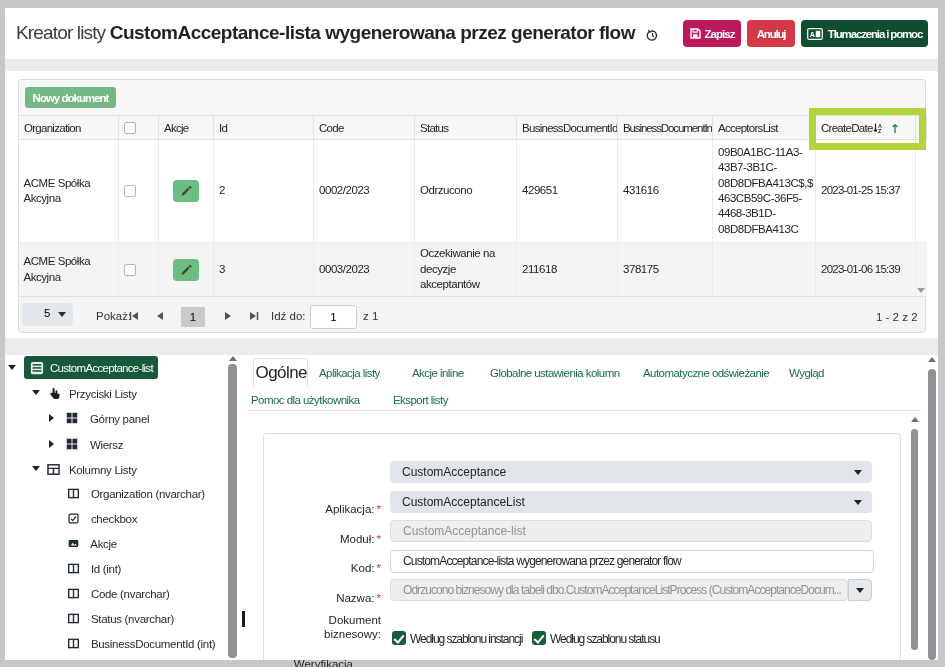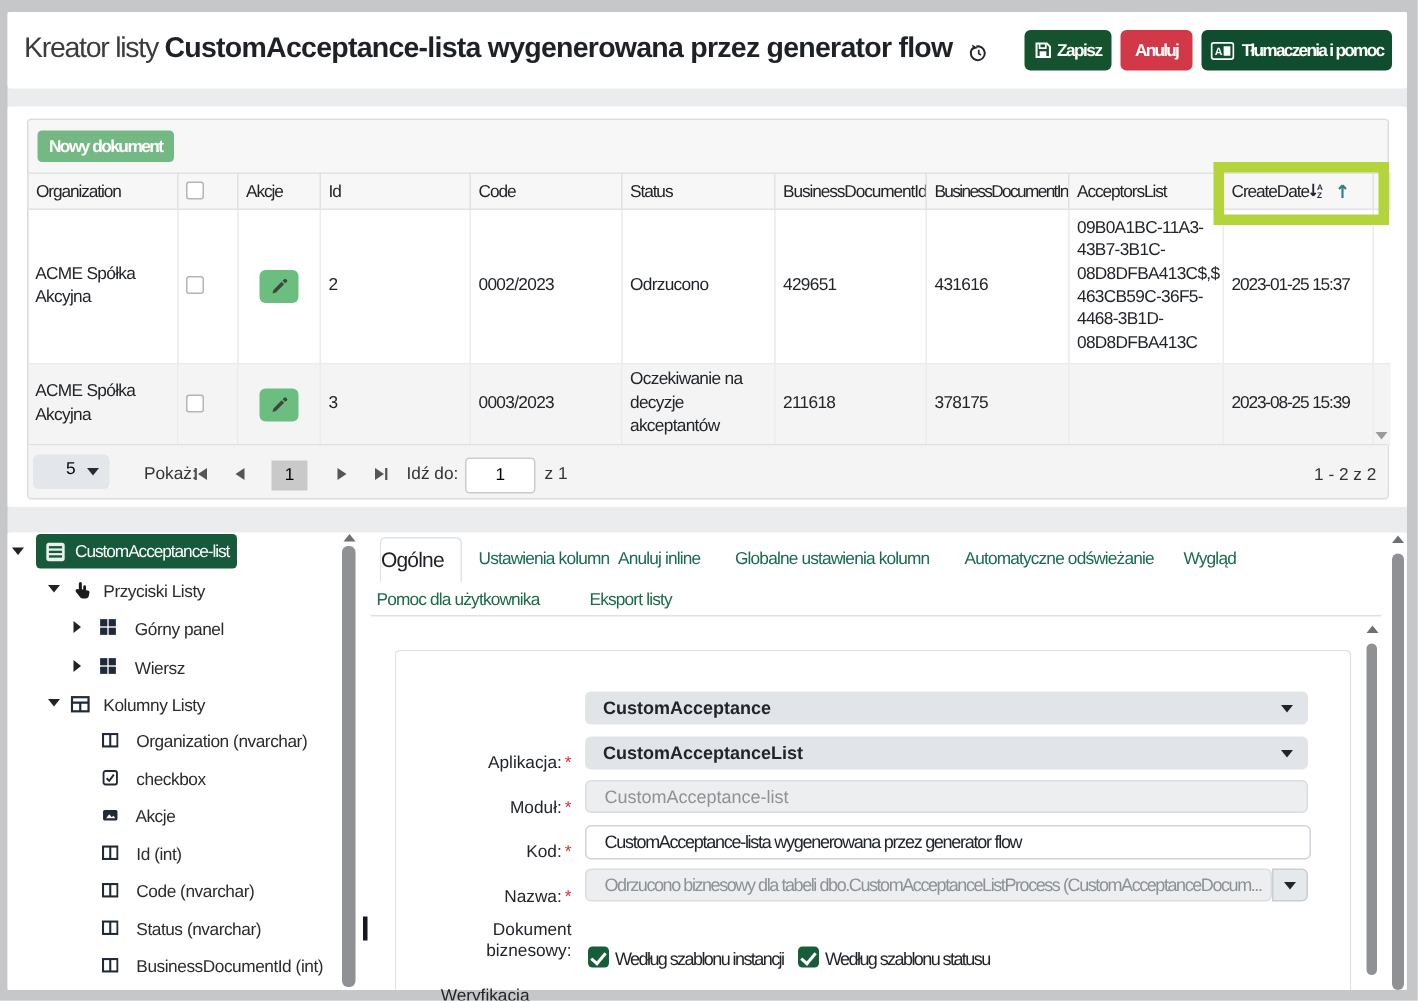--- a/index.html
+++ b/index.html
@@ -6,21 +6,21 @@
 html,body { width:945px; height:667px; overflow:hidden; }
 body { background:#c6c7c8; font-family:"Liberation Sans", sans-serif; position:relative; }
 .abs { position:absolute; }
 .page { left:5px; top:8px; width:933px; height:652px; background:#ebeced; }
 .card { background:#fff; border-radius:2px; }
 
 .hdr { left:5px; top:8px; width:933px; height:51px; }
 .title { left:16px; top:22px; font-size:19px; color:#3c3c3c; white-space:nowrap; letter-spacing:-0.85px; }
 .title b { color:#1e2125; letter-spacing:-0.5px; }
 .btn { position:absolute; border-radius:4px; color:#fff; font-size:11.5px; display:flex; align-items:center; justify-content:center; font-weight:700; white-space:nowrap; }
-.bsave { left:683px; top:20px; width:58px; height:27px; background:#14532d; letter-spacing:-1px; }
+.bsave { left:683px; top:20px; width:58px; height:27px; background:#be185d; letter-spacing:-1px; }
 .bcancel { left:747px; top:20px; width:48px; height:27px; background:#d33848; letter-spacing:-1.2px; }
 .btrans { left:801px; top:20px; width:127px; height:27px; background:#104d2e; letter-spacing:-1.15px; }
 
 .content { left:5px; top:71px; width:933px; height:267px; }
 .gridpanel { left:18px; top:79px; width:908px; height:254px; background:#f7f7f7; border:1px solid #dcdcdc; border-radius:3px; }
 .bnew { left:25px; top:87px; width:91px; height:21px; background:#74b984; border-radius:3px; font-size:11.5px; letter-spacing:-1px; }
 table.grid { position:absolute; left:18px; top:115px; width:908px; border-collapse:collapse; table-layout:fixed; font-size:11.5px; color:#212529; letter-spacing:-0.45px;padding-left:17px; }
 table.grid th { background:#f7f7f7; font-weight:400; text-align:left; padding:0 5px; height:24px; border:1px solid #e2e2e2; white-space:nowrap; overflow:hidden; letter-spacing:-0.72px; }
 table.grid td { line-height:15.4px; padding:2px 5px; border-right:1px solid #ececec; border-bottom:1px solid #ececec; vertical-align:middle; overflow:hidden; }
 table.grid tr.r1 { background:#fff; height:103px; }
@@ -38,26 +38,26 @@
 .ptext { position:absolute; font-size:11.5px; color:#333; }
 
 .bottom { left:5px; top:355px; width:933px; height:305px; }
 .treeitem { position:absolute; font-size:11.5px; color:#2b2b2b; white-space:nowrap; letter-spacing:-0.3px; }
 .rootnode { left:24px; top:356px; height:23px; background:#17593b; border-radius:3px; color:#fff; display:flex; align-items:center; padding:0 5px 0 6px; font-size:11.5px; letter-spacing:-0.7px; position:absolute; }
 .tgl { position:absolute; width:0; height:0; }
 .tgl.down { border-left:4.5px solid transparent; border-right:4.5px solid transparent; border-top:5.5px solid #222; }
 .tgl.right { border-top:4.5px solid transparent; border-bottom:4.5px solid transparent; border-left:5.5px solid #222; }
 
 .tab { position:absolute; font-size:11.5px; color:#1a6b4a; white-space:nowrap; letter-spacing:-0.55px; }
-.tabactive { left:253px; top:358px; width:55px; height:30px; background:#fff; border:1px solid #dee2e6; border-bottom:none; border-radius:4px 4px 0 0; color:#1e2125; text-align:left; line-height:28px; font-size:14px; letter-spacing:-0.55px; position:absolute; }
+.tabactive { left:253px; top:358px; width:55px; height:30px; background:#fff; border:1px solid #dee2e6; border-bottom:none; border-radius:4px 4px 0 0; color:#1e2125; text-align:right; line-height:28px; font-size:17px; letter-spacing:-0.55px; position:absolute; }
 .tabline { left:247px; top:410px; width:674px; height:1px; background:#dee2e6; }
 .fieldset { left:263px; top:433px; width:638px; height:227px; border:1px solid #dee2e6; border-bottom:none; border-radius:4px 4px 0 0; background:#fff; }
 .flabel { position:absolute; font-size:11.5px; color:#212529; text-align:right; white-space:nowrap; line-height:14px;margin-top:36px; }
 .flabel .req { color:#e02b3c; margin-left:2px; }
-.fsel { position:absolute; left:390px; width:482px; height:22px; background:#e1e5e9; border-radius:4px; font-size:12px; color:#212529; line-height:22px; padding:0 12px;font-weight:bold; }
+.fsel { position:absolute; left:390px; width:482px; height:22px; background:#e1e5e9; border-radius:4px; font-size:12px; color:#212529; line-height:22px; padding:0 12px; }
 .fsel:after { content:""; position:absolute; right:10px; top:9px; border-left:4.5px solid transparent; border-right:4.5px solid transparent; border-top:5.5px solid #212529; }
 .fdis { position:absolute; left:390px; width:482px; height:22px; background:#eceef0; border:1px solid #dadde0; border-radius:4px; font-size:12px; color:#8d9297; line-height:20px; padding:0 12px; white-space:nowrap; overflow:hidden; }
 .finput { position:absolute; left:390px; width:484px; height:23px; background:#fff; border:1px solid #ced4da; border-radius:4px; font-size:12px; color:#212529; line-height:21px; padding:0 12px; white-space:nowrap; overflow:hidden; letter-spacing:-0.85px; }
 .cb { position:absolute; width:14px; height:14px; background:#175d37; border-radius:3px; }
 .cb:after { content:""; position:absolute; left:4px; top:1.5px; width:4px; height:8px; border:solid #fff; border-width:0 2px 2px 0; transform:rotate(40deg); }
 .cblabel { position:absolute; font-size:12px; color:#212529; letter-spacing:-1.05px; white-space:nowrap; }
 
 .sbthumb { position:absolute; background:#8f9194; border-radius:4px; }
 .arrow-up { width:0; height:0; border-left:4px solid transparent; border-right:4px solid transparent; border-bottom:5px solid #6d6f71; position:absolute; }
 .arrow-down { width:0; height:0; border-left:4px solid transparent; border-right:4px solid transparent; border-top:5px solid #6d6f71; position:absolute; }
@@ -152,21 +152,21 @@
               <path d="M10.7 3.7 L11.9 2.5 a1.1 1.1 0 0 1 1.55 0 l.55.55 a1.1 1.1 0 0 1 0 1.55 L12.6 5.6z" fill="#40453f"></path>
             </svg>
           </div>
         </td>
 <td>3</td>
 <td>0003/2023</td>
 <td>Oczekiwanie na<br>decyzje<br>akceptantów</td>
 <td>211618</td>
 <td>378175</td>
 <td></td>
-<td style="letter-spacing:-0.75px">2023-08-25 15:39</td>
+<td style="letter-spacing:-0.75px">2023-01-06 15:39</td>
 <td class="gut"></td>
 </tr>
 </tbody>
   </table>
 <div class="abs hl"></div>
 <div class="arrow-down" style="left:917px;top:288px;border-top-color:#9a9a9a"></div>
 
 <div class="abs pager"></div>
 <div class="abs psel">
     <span style="position:absolute;left:22px;top:4px">5</span>
@@ -277,22 +277,22 @@
       <path d="M8 2v12" stroke="#1f2937" stroke-width="2"></path>
     </svg>
 BusinessDocumentId (int)</div>
 
 <div class="arrow-up" style="left:229px;top:356px"></div>
 <div class="sbthumb" style="left:228px;top:364px;width:9px;height:294px"></div>
 
 <div class="abs" style="left:242px;top:611px;width:2.5px;height:16px;background:#16181b"></div>
 
 <div class="tabactive">Ogólne</div>
-<div class="tab" style="left:319px;top:367px">Ustawienia kolumn</div>
-<div class="tab" style="left:412px;top:367px">Anuluj inline</div>
+<div class="tab" style="left:319px;top:367px">Aplikacja listy</div>
+<div class="tab" style="left:412px;top:367px">Akcje inline</div>
 <div class="tab" style="left:490px;top:367px">Globalne ustawienia kolumn</div>
 <div class="tab" style="left:643px;top:367px">Automatyczne odświeżanie</div>
 <div class="tab" style="left:789px;top:367px">Wygląd</div>
 <div class="tab" style="left:251px;top:394px">Pomoc dla użytkownika</div>
 <div class="tab" style="left:393px;top:394px">Eksport listy</div>
 <div class="abs tabline"></div>
 
 <div class="abs fieldset"></div>
 <div class="flabel" style="right:564px;top:466px">Aplikacja:<span class="req">*</span></div>
 <div class="fsel" style="top:461px">CustomAcceptance</div>

